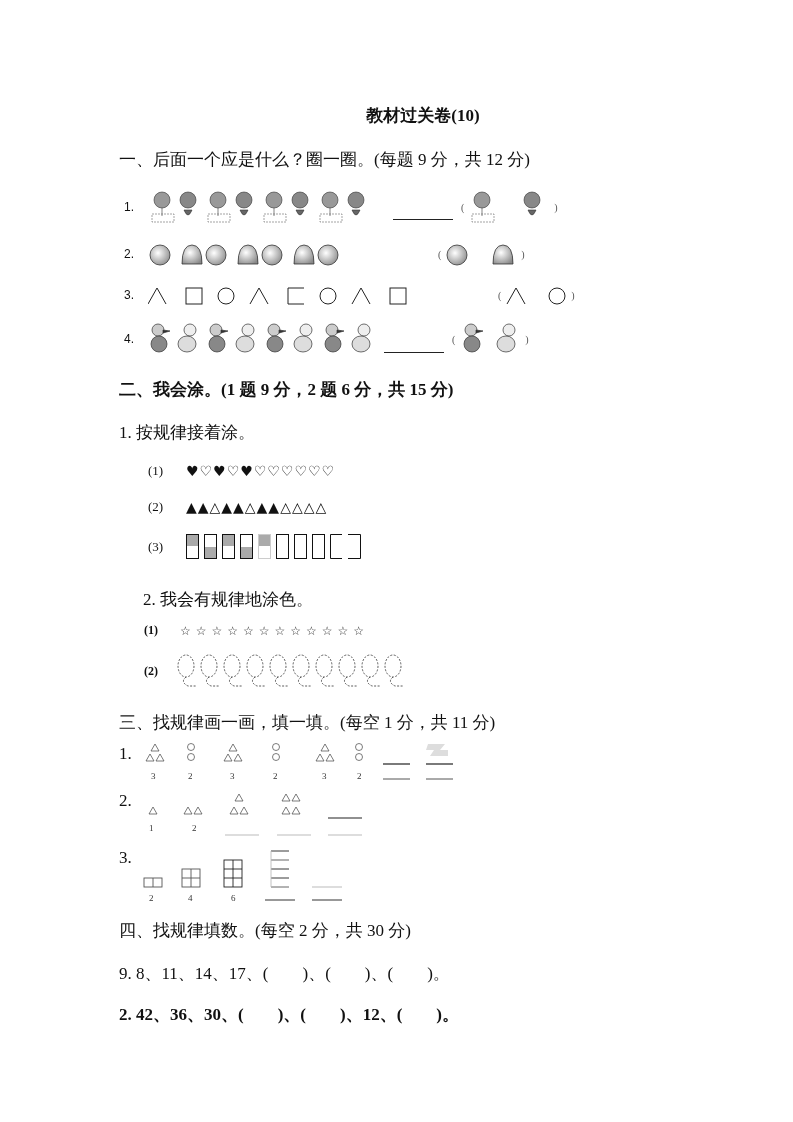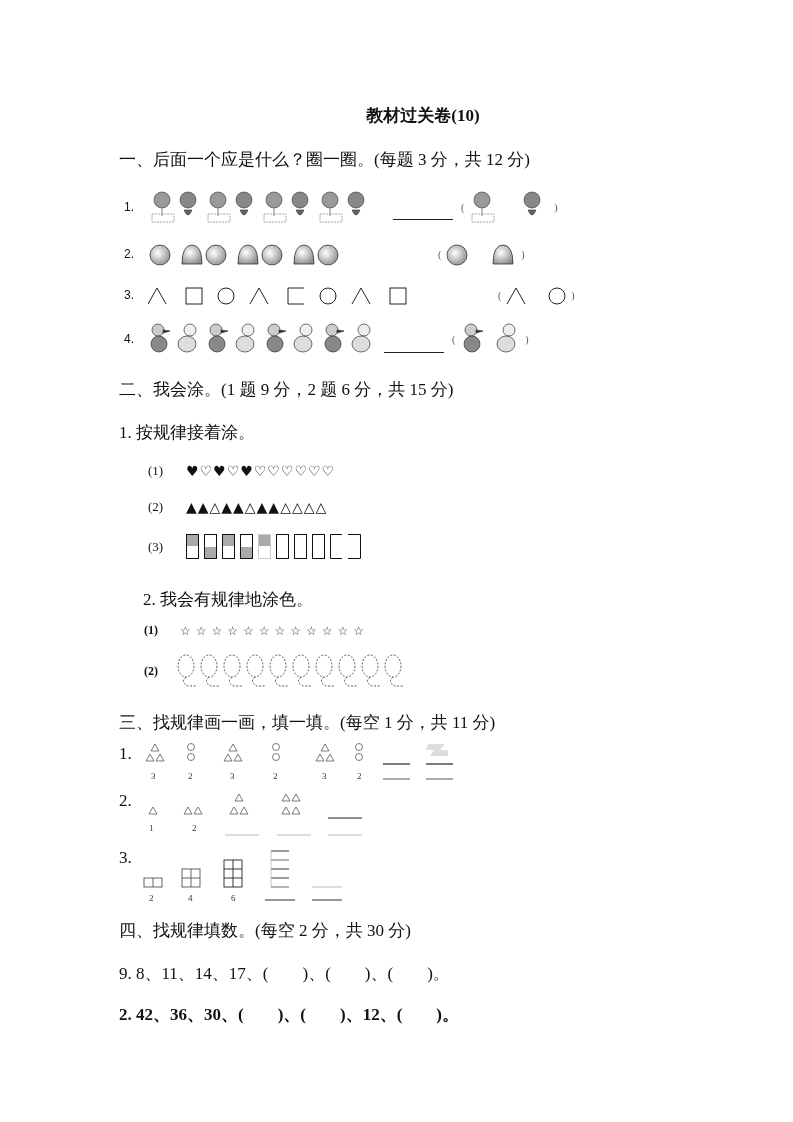--- a/index.html
+++ b/index.html
@@ -14,21 +14,21 @@
   .paren { font-size:10px; color:#555; }
   .small { font-size:9px; font-family:"Liberation Serif",serif; color:#333; }
   .sym { font-size:14px; line-height:1; }
   svg { display:block; }
 </style>
 </head>
 <body>
 
 <div class="abs title">教材过关卷(10)</div>
 
-<div class="abs sec" style="top:148px;">一、后面一个应是什么？圈一圈。(每题 3 分，共 12 分)</div>
+<div class="abs sec" style="top:148px;">一、后面一个应是什么？圈一圈。(每题 9 分，共 12 分)</div>
 
 <div class="row" style="left:124px; top:190px;">
   <span class="num" style="width:24px;">1.</span>
   <svg width="235" height="34">
     <g fill="#777" stroke="#333" stroke-width="0.6">
       <g transform="translate(2,0)">
           <circle cx="12" cy="10" r="8" fill="#999"></circle>
           <line x1="12" y1="18" x2="12" y2="26"></line>
           <rect x="2" y="24" width="22" height="8" fill="none" stroke="#666" stroke-dasharray="2,1"></rect>
         </g>
@@ -189,21 +189,21 @@
         </g>
       <g transform="translate(40,0)">
           <circle cx="14" cy="8" r="6" fill="#eee"></circle>
           <ellipse cx="11" cy="22" rx="9" ry="8" fill="#ddd"></ellipse>
         </g>
     </g>
   </svg>
   <span class="paren">)</span>
 </div>
 
-<div class="abs sec" style="top:378px;">二、我会涂。(1 题 9 分，2 题 6 分，共 15 分)</div>
+<div class="abs sec" style="top:378px;font-weight:bold;">二、我会涂。(1 题 9 分，2 题 6 分，共 15 分)</div>
 <div class="abs sec" style="top:421px;">1. 按规律接着涂。</div>
 
 <div class="row" style="left:148px; top:463px; font-size:13px;">
   <span style="width:38px;">(1)</span>
   <span class="sym" style="letter-spacing:1px; font-family:'DejaVu Sans',sans-serif;">♥♡♥♡♥♡♡♡♡♡♡</span>
 </div>
 <div class="row" style="left:148px; top:499px; font-size:13px;">
   <span style="width:38px;">(2)</span>
   <span class="sym" style="letter-spacing:1px; font-family:'DejaVu Sans',sans-serif;">▲▲△▲▲△▲▲△△△△</span>
 </div>

